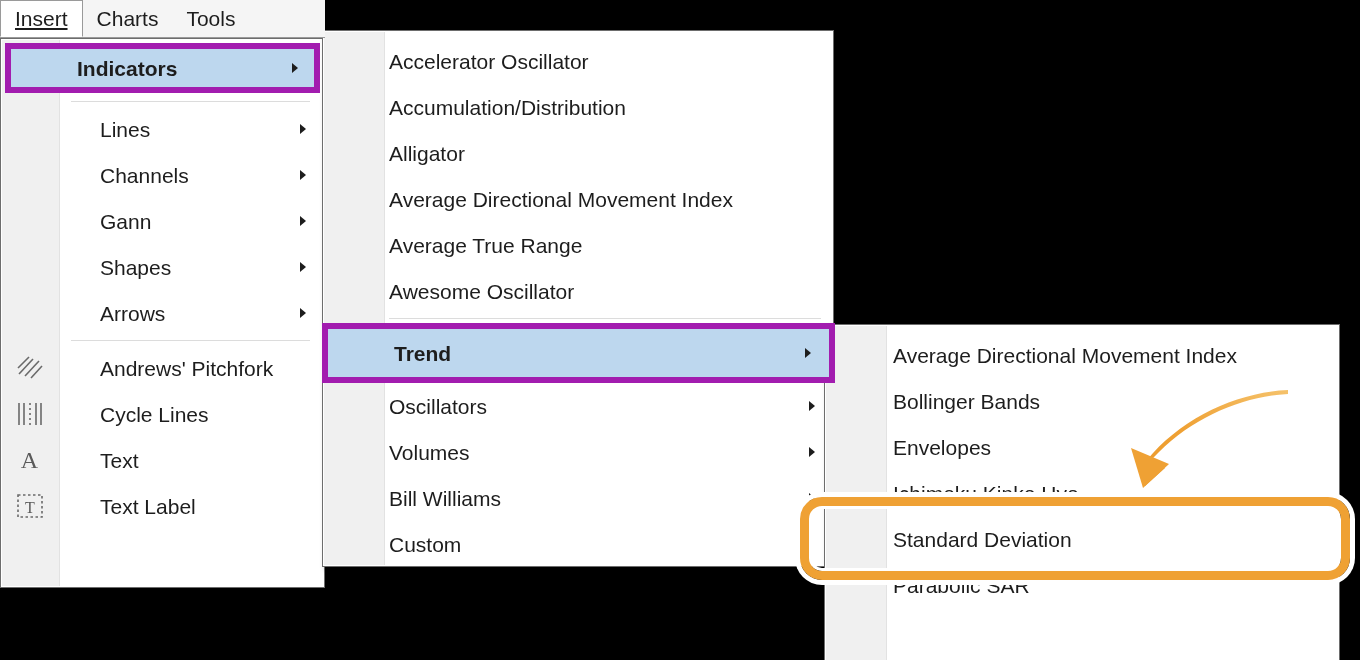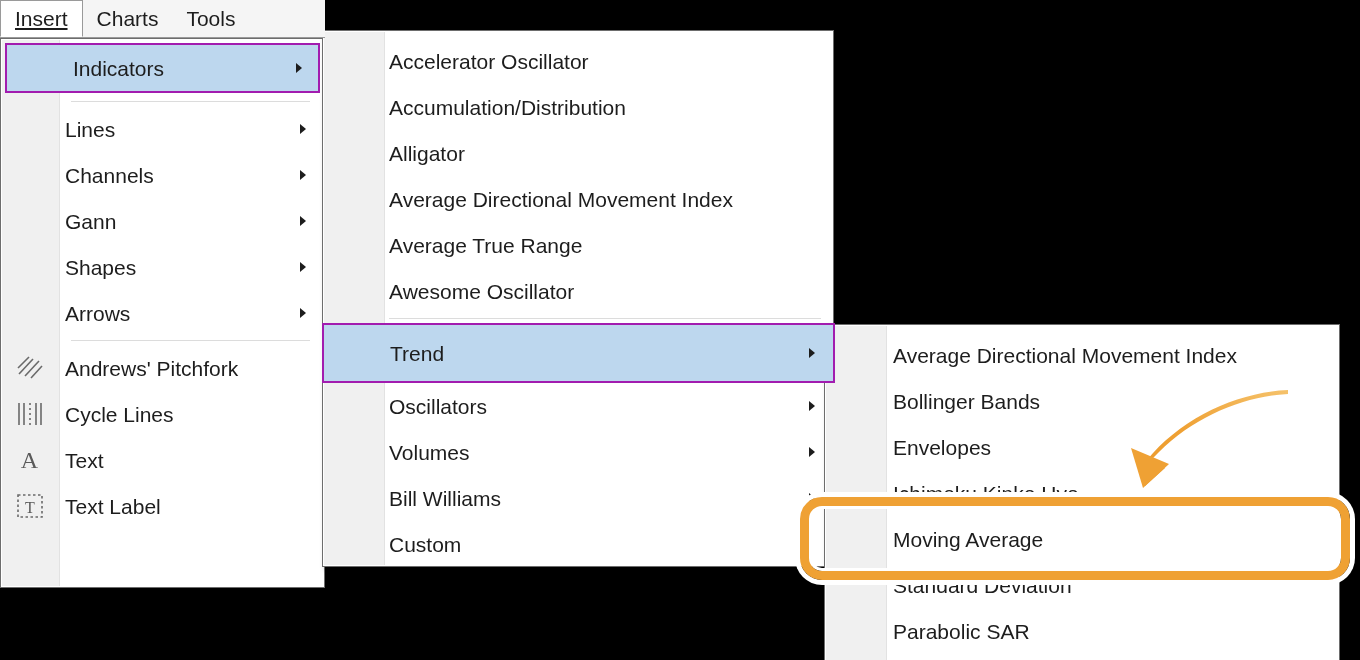--- a/index.html
+++ b/index.html
@@ -64,31 +64,32 @@
   }
   .mrow .arrow{
     position:absolute;
     width:0;height:0;
     border-left:6px solid #1d1d1d;
     border-top:5px solid transparent;
     border-bottom:5px solid transparent;
   }
   .mrow.sel{
     background:#bdd7ee;
-    border:2px solid #a21caf;
+    border:6px solid #a21caf;
+    font-weight:bold;
   }
   .sep{
     position:relative;z-index:2;
     height:1px;background:#dcdcdc;
   }
 
   
   #menu-insert{left:0;top:38px;width:325px;height:550px;}
   #menu-insert .gutter{width:57px;}
-  #menu-insert .mrow{height:46px;padding-left:64px;}
+  #menu-insert .mrow{height:46px;padding-left:99px;}
   #menu-insert .mrow .arrow{right:18px;}
   #menu-insert .sep{margin:4px 14px 4px 70px;}
 
   #menu-insert .mrow.sel{
     position:absolute;left:4px;right:4px;top:4px;
     height:50px;padding-left:66px;
     z-index:3;
   }
   #menu-insert .mrow.sel .arrow{right:16px;}
 
@@ -287,23 +288,20 @@
     <div class="mrow">
       <span class="lbl">Bollinger Bands</span>
     </div>
     <div class="mrow">
       <span class="lbl">Envelopes</span>
     </div>
     <div class="mrow">
       <span class="lbl">Ichimoku Kinko Hyo</span>
     </div>
     <div class="mrow">
-      <span class="lbl">Moving Average</span>
-    </div>
-    <div class="mrow">
       <span class="lbl">Standard Deviation</span>
     </div>
     <div class="mrow">
       <span class="lbl">Parabolic SAR</span>
     </div>
   </div>
 </div>
 
 <svg id="callout-arrow" viewBox="0 0 165 110">
   <defs>

